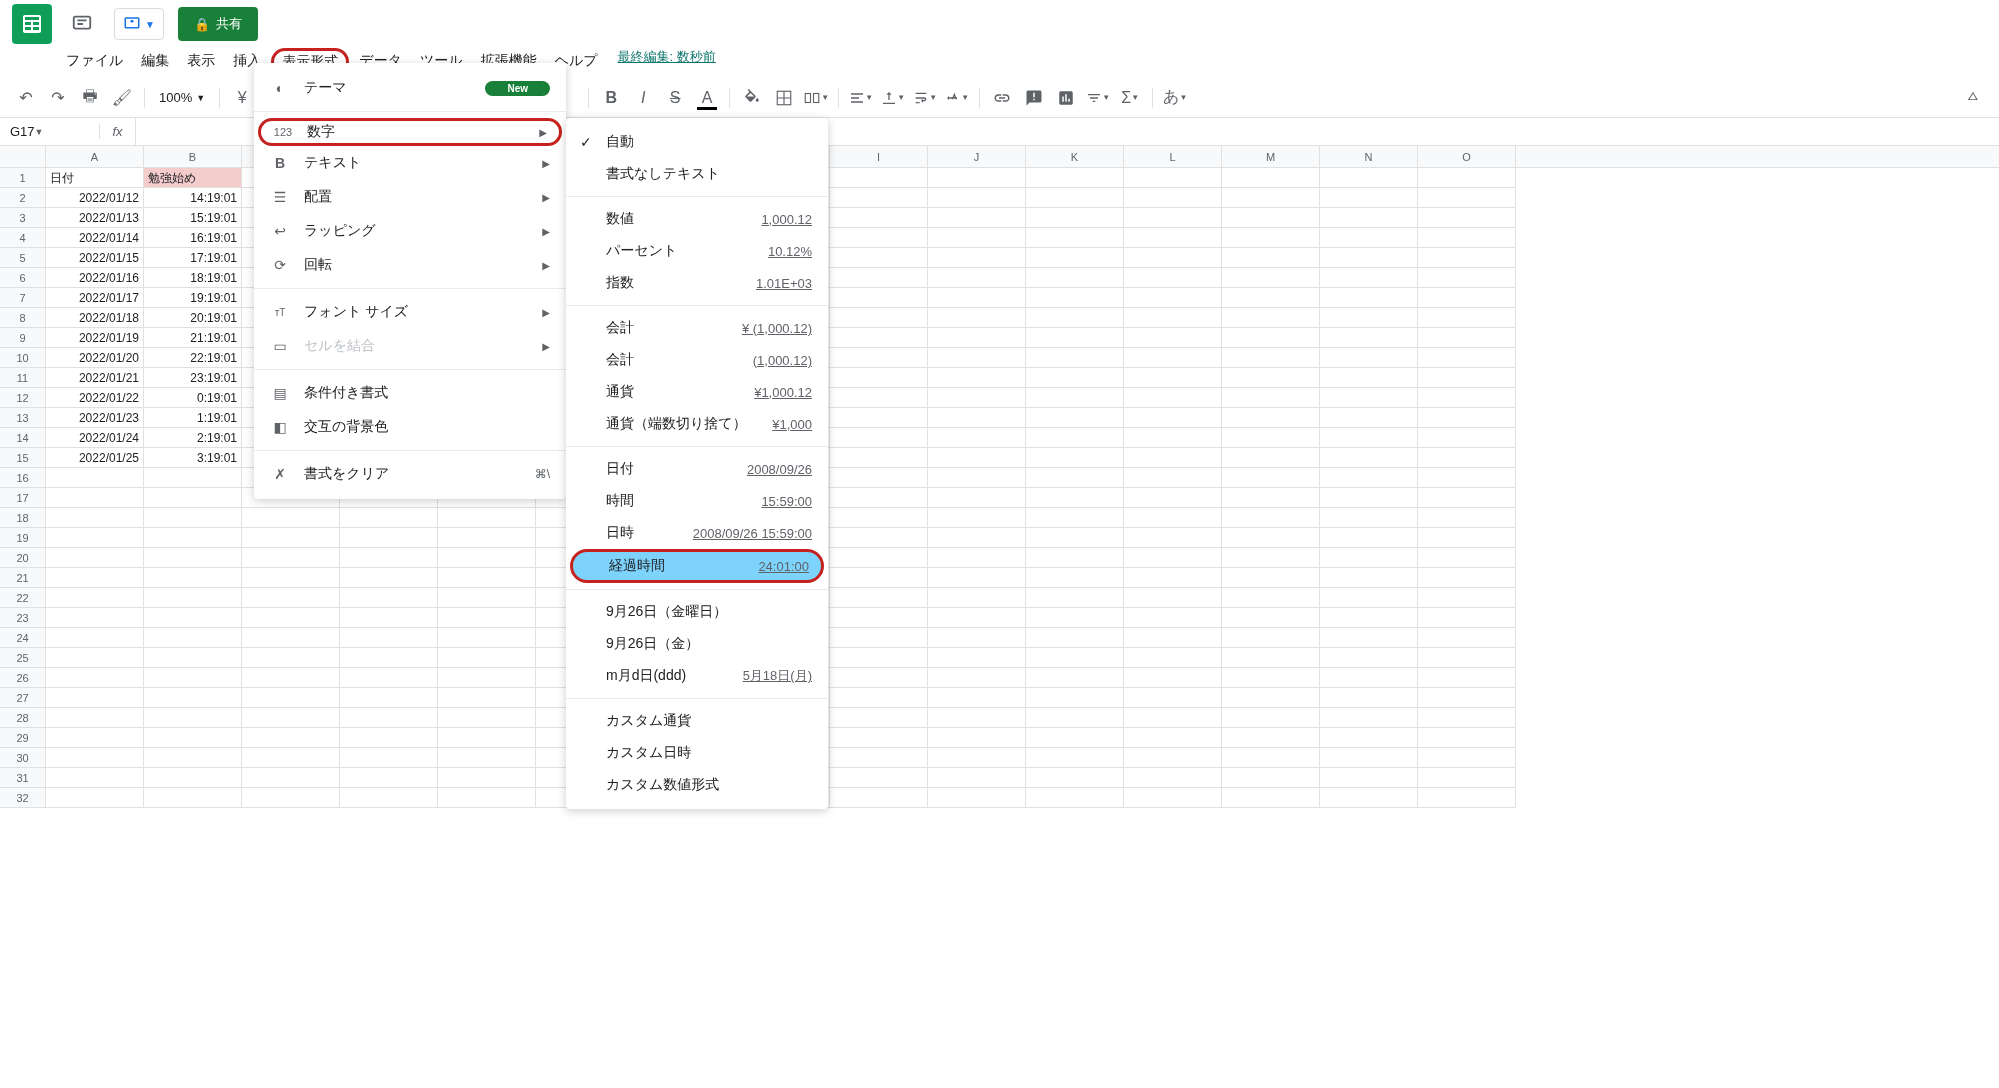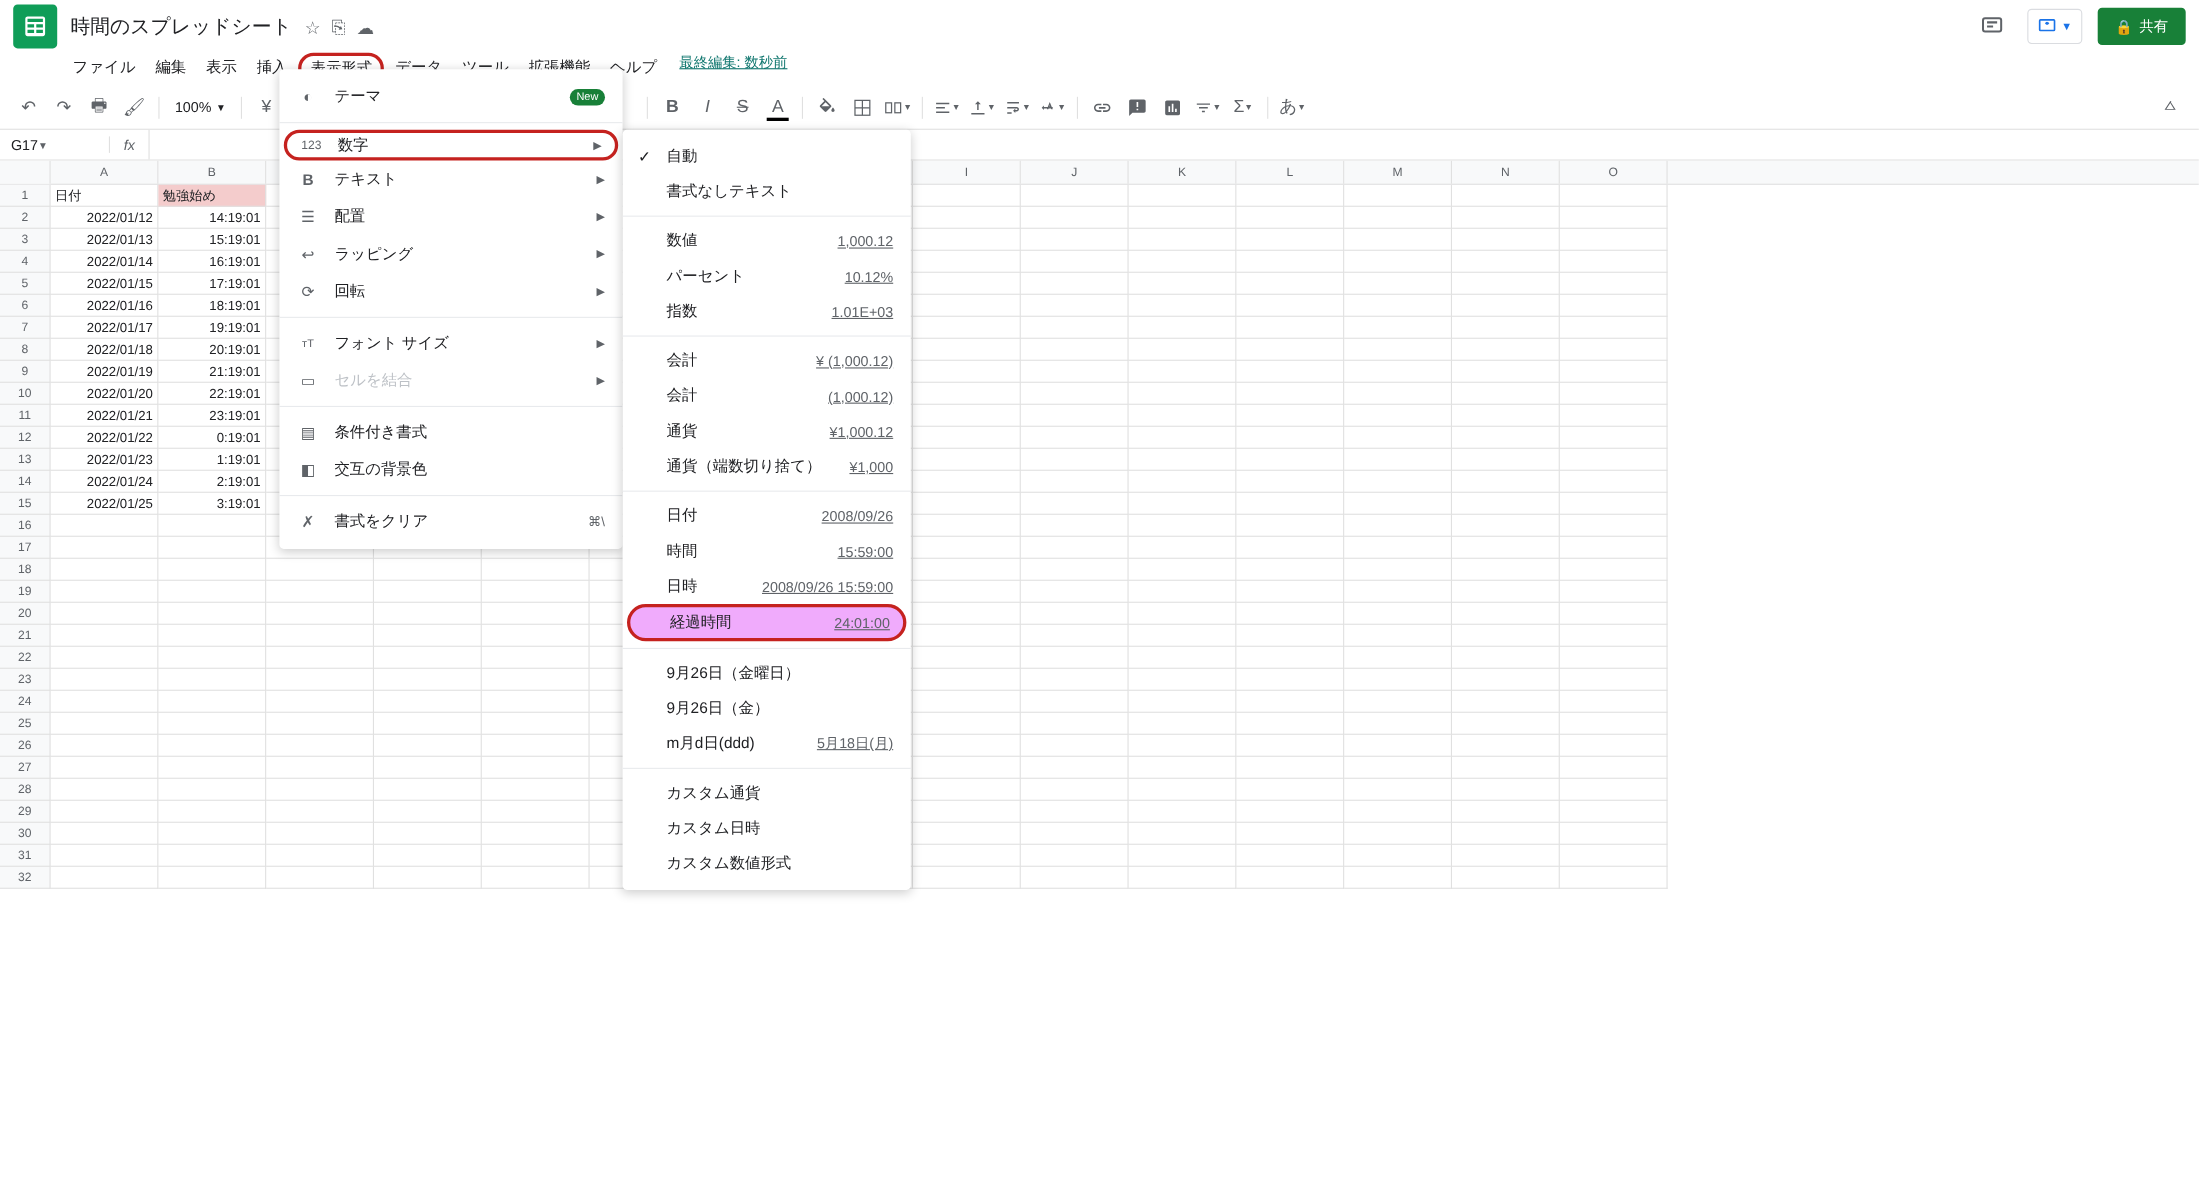--- a/index.html
+++ b/index.html
@@ -54,48 +54,40 @@
 .cell.right { text-align: right; }
 .cell.header-cell { background: #f4cccc; }
 
 
 .dropdown1 { position: absolute; left: 254px; top: 63px; width: 312px; background: #fff; box-shadow: 0 2px 10px rgba(0,0,0,0.2); border-radius: 4px; padding: 8px 0; z-index: 100; }
 .dd-item { display: flex; align-items: center; padding: 8px 16px; cursor: pointer; font-size: 14px; gap: 14px; position: relative; }
 .dd-item.highlighted { border: 3px solid #c5221f; border-radius: 20px; margin: 0 4px; padding: 2px 12px; }
 .dd-icon { width: 20px; display: flex; justify-content: center; color: #5f6368; font-size: 14px; }
 .dd-arrow { margin-left: auto; color: #5f6368; font-size: 10px; }
 .dd-sep { height: 1px; background: #e8eaed; margin: 6px 0; }
-.dd-badge { background: #188038; color: #fff; font-size: 10px; padding: 2px 6px; border-radius: 10px; margin-left: auto; font-weight: 400; }
+.dd-badge { background: #188038; color: #fff; font-size: 10px; padding: 2px 22px; border-radius: 10px; margin-left: auto; font-weight: 700; }
 .dd-shortcut { margin-left: auto; color: #5f6368; font-size: 12px; }
 .dd-item.disabled { color: #bdc1c6; }
 
 .dropdown2 { position: absolute; left: 566px; top: 118px; width: 262px; background: #fff; box-shadow: 0 2px 10px rgba(0,0,0,0.2); border-radius: 4px; padding: 8px 0; z-index: 101; }
 .dd2-item { display: flex; align-items: center; padding: 7px 16px 7px 40px; cursor: pointer; font-size: 14px; position: relative; justify-content: space-between; }
 .dd2-check { position: absolute; left: 14px; color: #202124; }
 .dd2-example { color: #5f6368; font-size: 13px; text-decoration: underline; }
-.dd2-item.highlighted { border: 3px solid #c5221f; border-radius: 20px; margin: 0 4px; padding: 5px 12px 5px 36px; background: #f0abfc; }
+.dd2-item.highlighted { border: 3px solid #c5221f; border-radius: 20px; margin: 0 4px; padding: 5px 12px 5px 36px; background: #7dd3fc; }
 </style>
 </head>
 <body>
 
 <div class="header">
   <div class="logo">
     <svg viewBox="0 0 24 24">
         <path d="M19 3H5c-1.1 0-2 .9-2 2v14c0 1.1.9 2 2 2h14c1.1 0 2-.9 2-2V5c0-1.1-.9-2-2-2zM9 17H7v-7h2v7zm4 0h-2V7h2v10zm4 0h-2v-4h2v4z" fill="#fff"></path>
         <rect x="5" y="5" width="14" height="14" fill="#fff"></rect>
         <path d="M5 5h14v3H5zM5 10h6v3H5zM13 10h6v3h-6zM5 15h6v3H5zM13 15h6v3h-6z" fill="#0f9d58"></path>
       </svg>
-  </div>
-  <div class="title-area">
-    <span class="doc-title">時間のスプレッドシート</span>
-    <span class="title-icons">
-      <span>☆</span>
-      <span>⎘</span>
-      <span>☁</span>
-    </span>
   </div>
   <div class="right-controls">
     <div class="rc-btn">
       <svg width="22" height="22" viewBox="0 0 24 24" fill="none" stroke="#5f6368" stroke-width="2">
           <rect x="3" y="4" width="18" height="13" rx="2"></rect>
           <path d="M7 8h10M7 12h6"></path>
         </svg>
     </div>
     <div class="present-btn">
       <svg width="18" height="18" viewBox="0 0 24 24" fill="none" stroke="#1a73e8" stroke-width="2">

